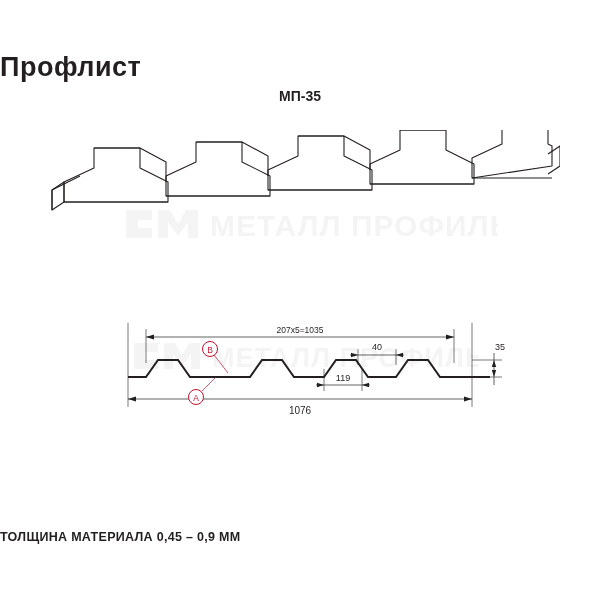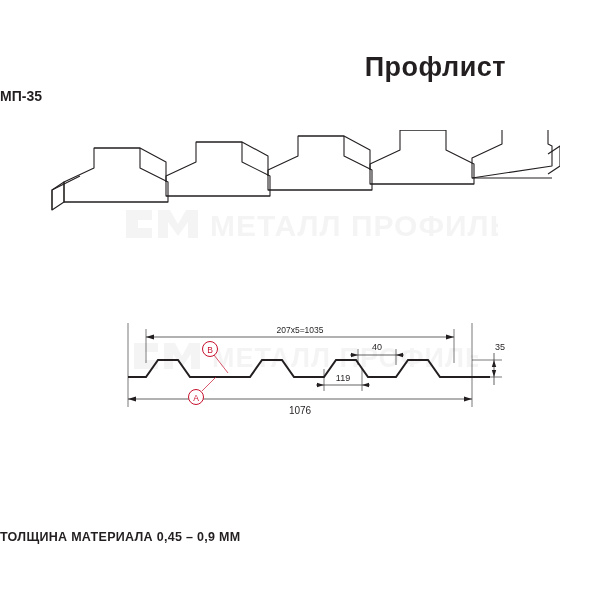--- a/index.html
+++ b/index.html
@@ -18,30 +18,31 @@
   .page {
     position: relative;
     width: 600px;
     height: 600px;
   }
   .title {
     position: absolute;
     top: 52px;
     left: 0;
     width: 506px;
-    text-align: right;
+    text-align: left;
     font-size: 27px;
     font-weight: bold;
     letter-spacing: 0.5px;
   }
   .subtitle {
     position: absolute;
     top: 88px;
     left: 0;
     width: 600px;
+    text-align: center;
     font-size: 14px;
     font-weight: bold;
   }
   .footer {
     position: absolute;
     top: 530px;
     left: 0;
     width: 600px;
     text-align: left;
     font-size: 12.5px;

